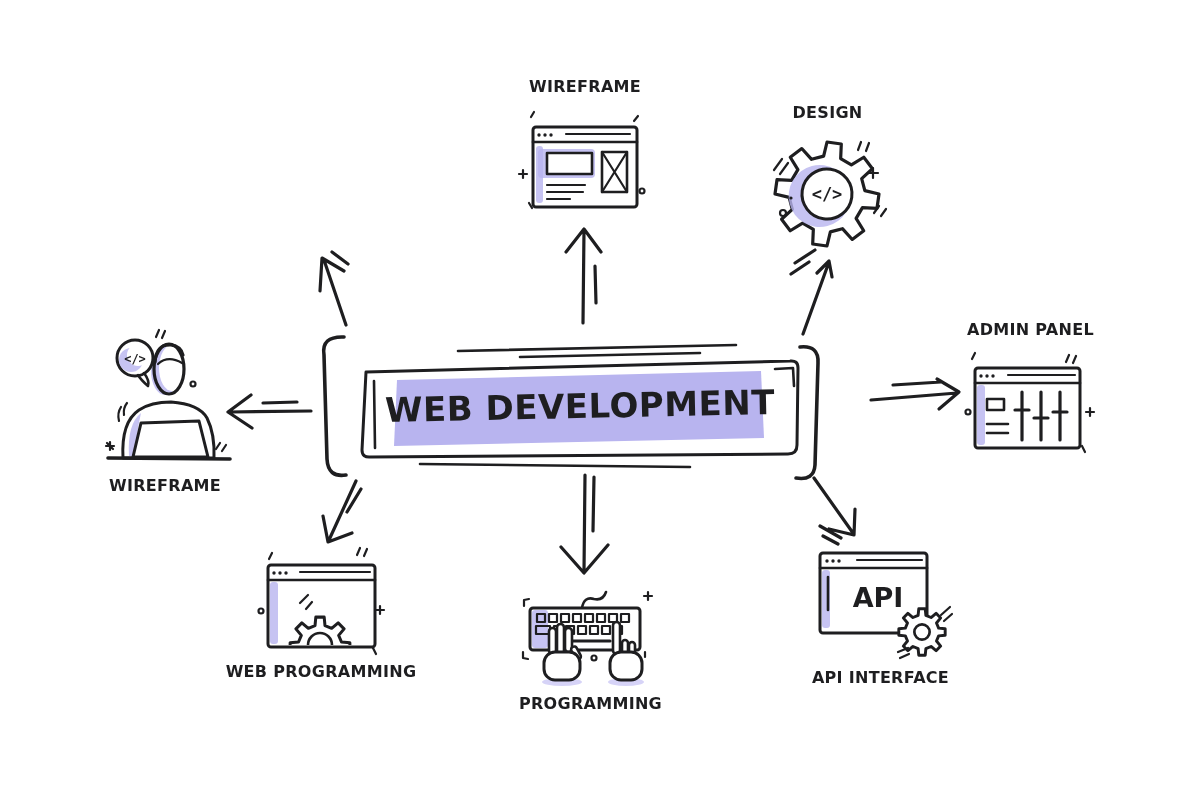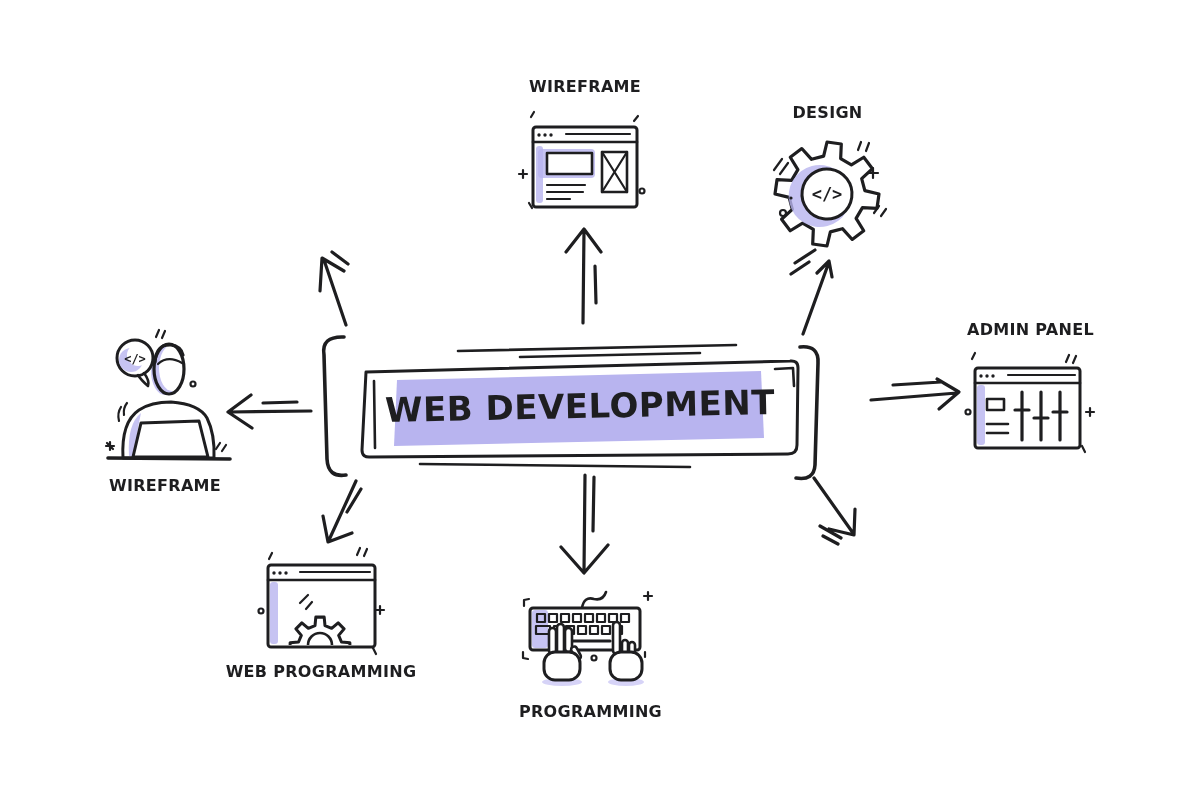--- a/index.html
+++ b/index.html
@@ -118,20 +118,39 @@
       <path class="ln mid" d="M 987,428 L 1008,428 M 987,437 L 1008,437"></path>
       <path class="ln" d="M 1022,396 L 1022,444 M 1041,396 L 1041,444 M 1060,396 L 1060,444"></path>
       <path class="ln" d="M 1015,414 L 1029,414 M 1034,422 L 1048,422 M 1053,416 L 1067,416"></path>
       <path class="ln thin" d="M 1066,366 L 1069,359 M 1073,367 L 1076,360 M 972,363 L 975,357"></path>
       <path class="ln thin" d="M 1086,416 L 1094,416 M 1090,412 L 1090,420"></path>
       <circle class="ln thin" cx="968" cy="416" r="2.5"></circle>
       <path class="ln thin" d="M 1082,450 L 1085,456"></path>
     </svg>
   </div>
 
+  <div class="node" style="left:803px;top:541px;width:155px;height:150px">
+    <svg width="155" height="135" viewBox="803 541 155 135" style="left:0;top:0">
+      <rect class="bx" x="820" y="553" width="107" height="80" rx="3"></rect>
+      <circle class="dt" cx="827" cy="561" r="1.7"></circle>
+        <circle class="dt" cx="833" cy="561" r="1.7"></circle>
+        <circle class="dt" cx="839" cy="561" r="1.7"></circle>
+      <path class="ln thin" d="M 857,560 L 922,560"></path>
+      <path class="ln mid" d="M 820,568 L 927,568"></path>
+      <rect class="hl2" x="822" y="570" width="8" height="58" rx="3"></rect>
+      <path class="ln mid" d="M 828,577 L 828,610"></path>
+      <text class="apitxt" x="878" y="607">API</text>
+      <g transform="translate(922,632) scale(0.45)">
+        <use href="#gearP" class="bx" style="stroke-width:6.5"></use>
+        <circle class="bx" cx="0" cy="0" r="17" style="stroke-width:6"></circle>
+      </g>
+      <path class="ln thin" d="M 941,615 L 950,607 M 944,621 L 952,614 M 898,652 L 908,648 M 900,658 L 909,654"></path>
+    </svg>
+    <div class="node-label" style="top:127px">API INTERFACE</div>
+  </div>
 
   <div class="node" style="left:518px;top:586px;width:145px;height:132px">
     <svg width="145" height="118" viewBox="518 586 145 118" style="left:0;top:0">
       <path class="ln mid" d="M 582,608 Q 584,596 594,599 Q 603,601 606,592"></path>
       <rect class="bx" x="530" y="608" width="110" height="42" rx="3"></rect>
       <rect class="hl2" x="532" y="610" width="16" height="38" rx="3"></rect>
       <g class="ln thin">
         <rect x="537" y="614" width="8" height="8"></rect>
           <rect x="549" y="614" width="8" height="8"></rect>
           <rect x="561" y="614" width="8" height="8"></rect>
@@ -161,21 +180,21 @@
       <g>
         <rect class="bx mid" x="613" y="622" width="7" height="32" rx="3.5"></rect>
         <rect class="bx mid" x="622" y="640" width="6" height="14" rx="3"></rect>
         <rect class="bx mid" x="629" y="642" width="6" height="12" rx="3"></rect>
         <rect class="bx" x="610" y="652" width="32" height="28" rx="11"></rect>
       </g>
       <circle class="ln thin" cx="594" cy="658" r="2.5"></circle>
       <path class="ln thin" d="M 644,596 L 652,596 M 648,592 L 648,600"></path>
       <path class="ln thin" d="M 524,606 L 524,600 L 529,599 M 523,652 L 523,658 L 528,659 M 645,652 L 645,657"></path>
     </svg>
-    <div class="node-label" style="top:116px">PROGRAMMING</div>
+    <div class="node-label" style="top:108px">PROGRAMMING</div>
   </div>
 
   <div class="node" style="left:256px;top:546px;width:130px;height:140px">
     <svg width="130" height="112" viewBox="256 546 130 112" style="left:0;top:0">
       <rect class="bx" x="268" y="565" width="107" height="82" rx="3"></rect>
       <circle class="dt" cx="274" cy="573" r="1.7"></circle>
         <circle class="dt" cx="280" cy="573" r="1.7"></circle>
         <circle class="dt" cx="286" cy="573" r="1.7"></circle>
       <path class="ln thin" d="M 300,572 L 370,572"></path>
       <path class="ln mid" d="M 268,580 L 375,580"></path>

